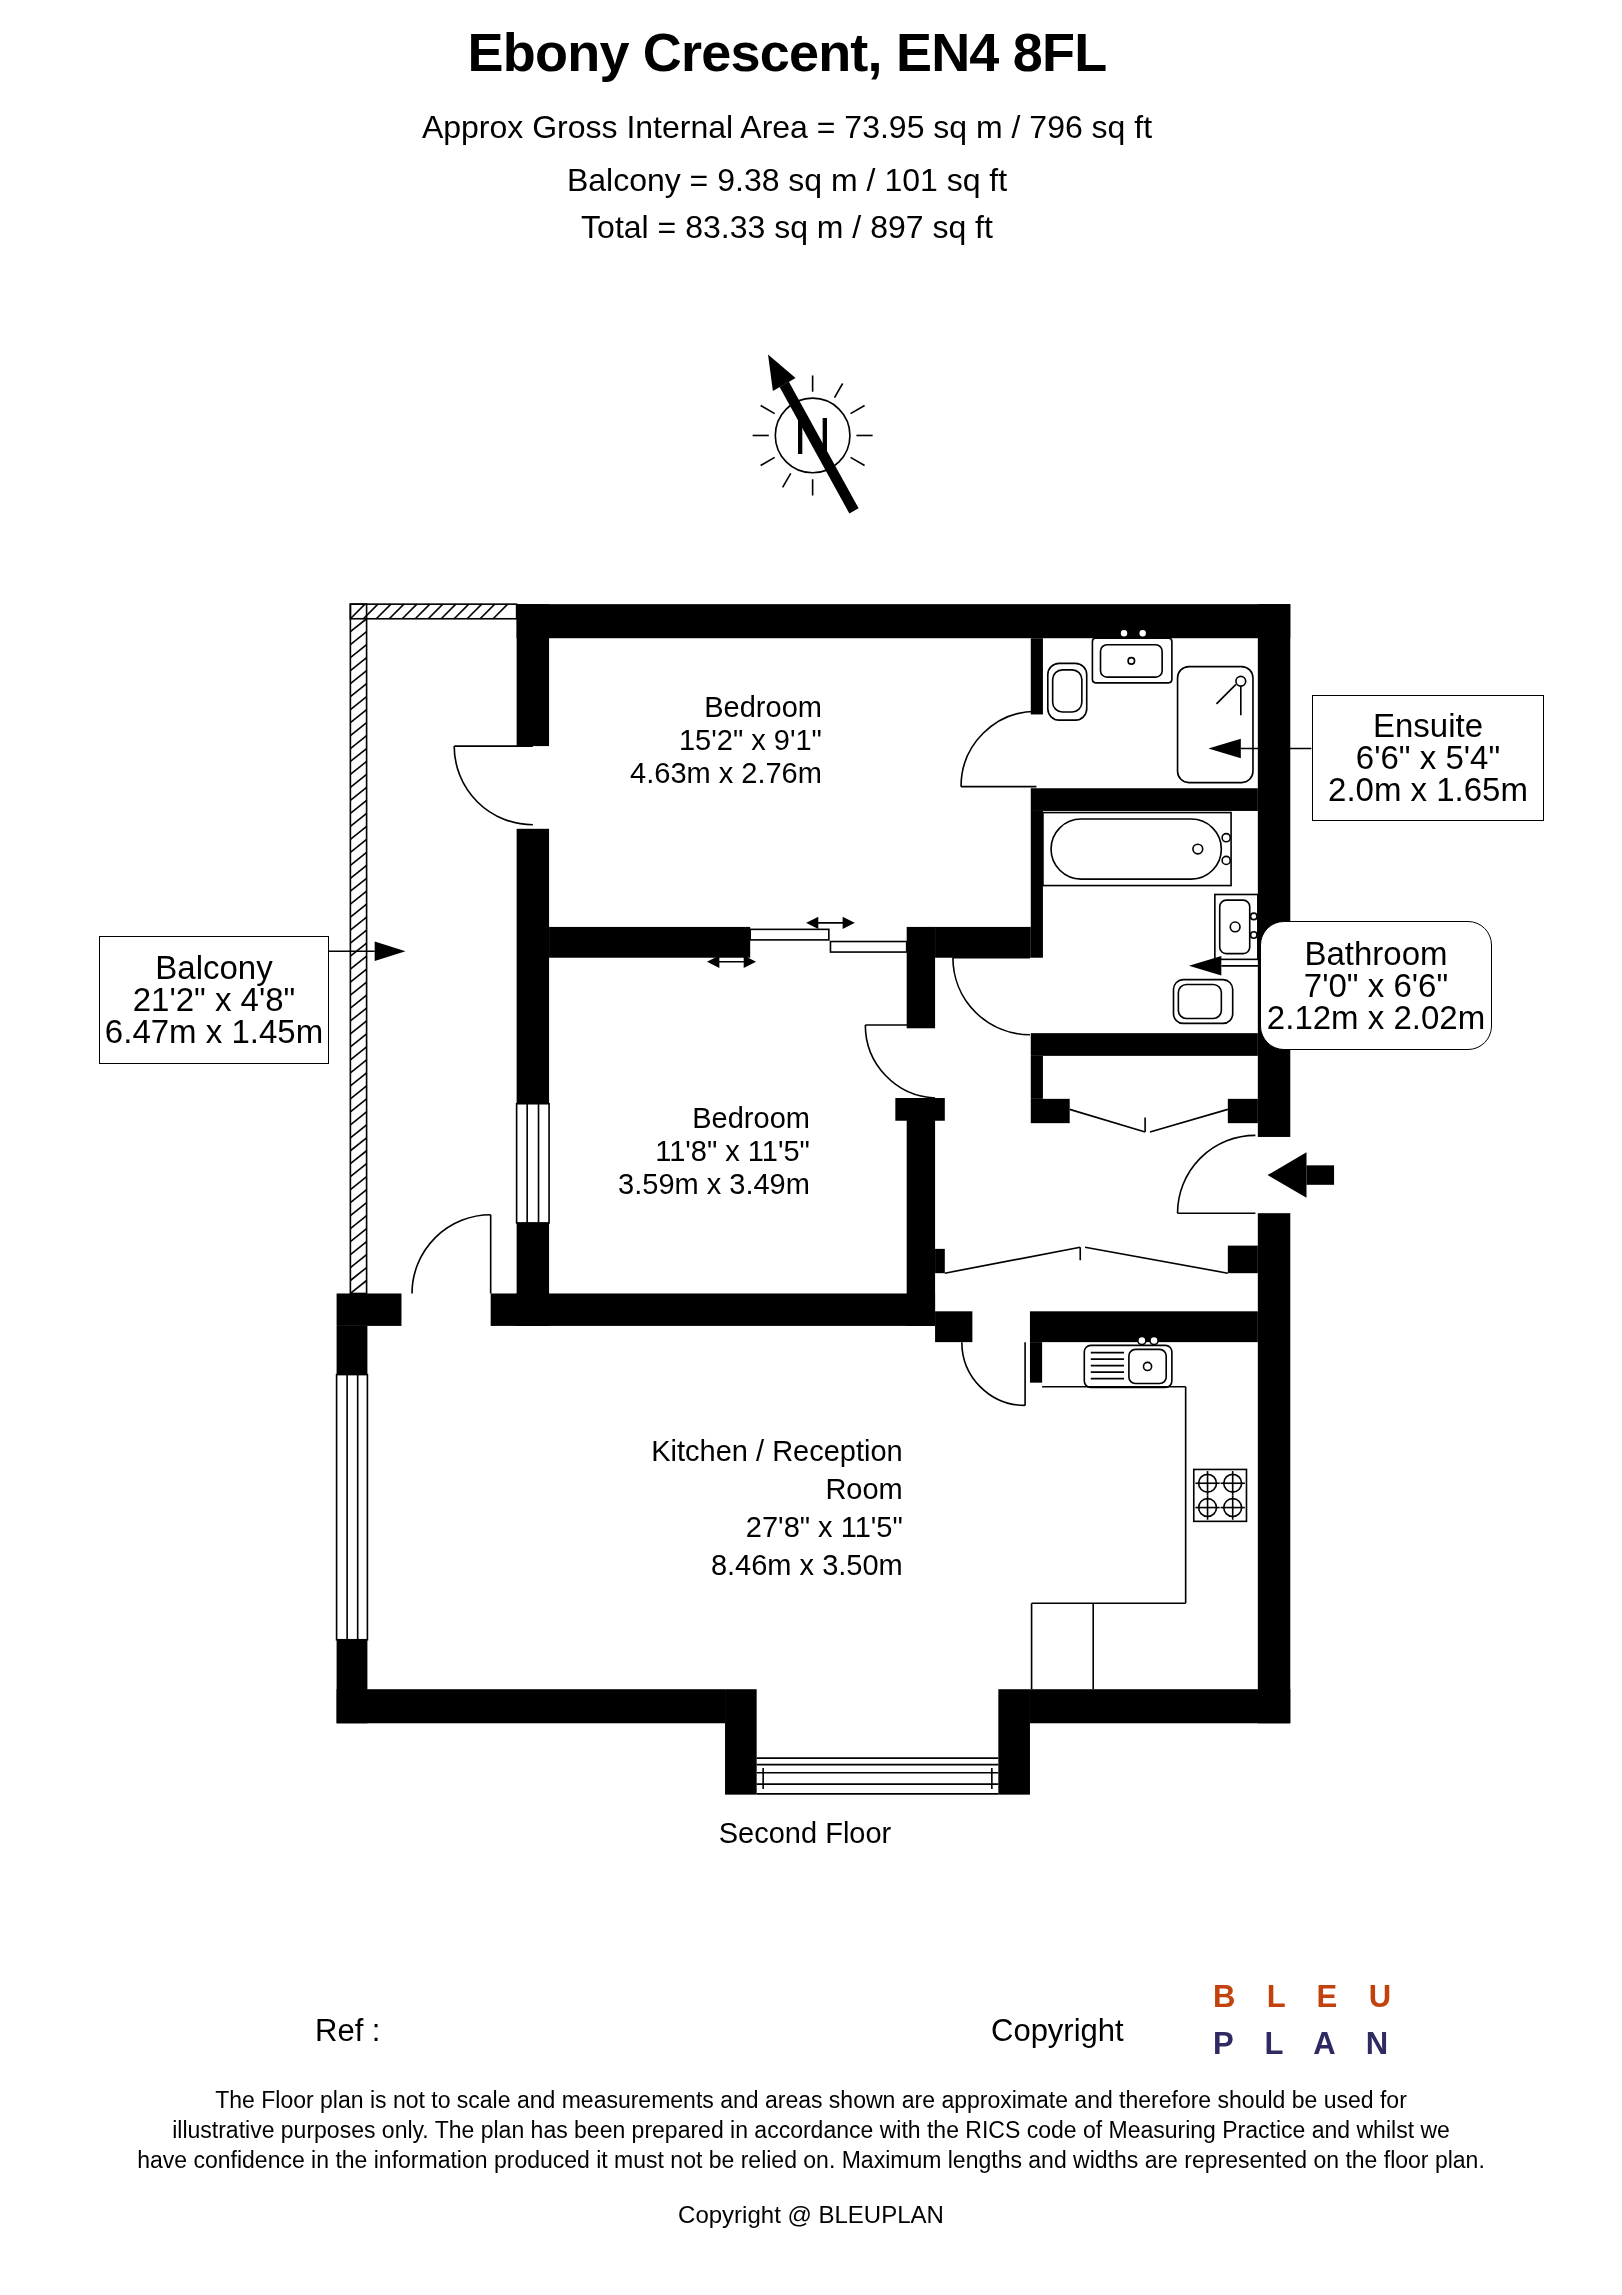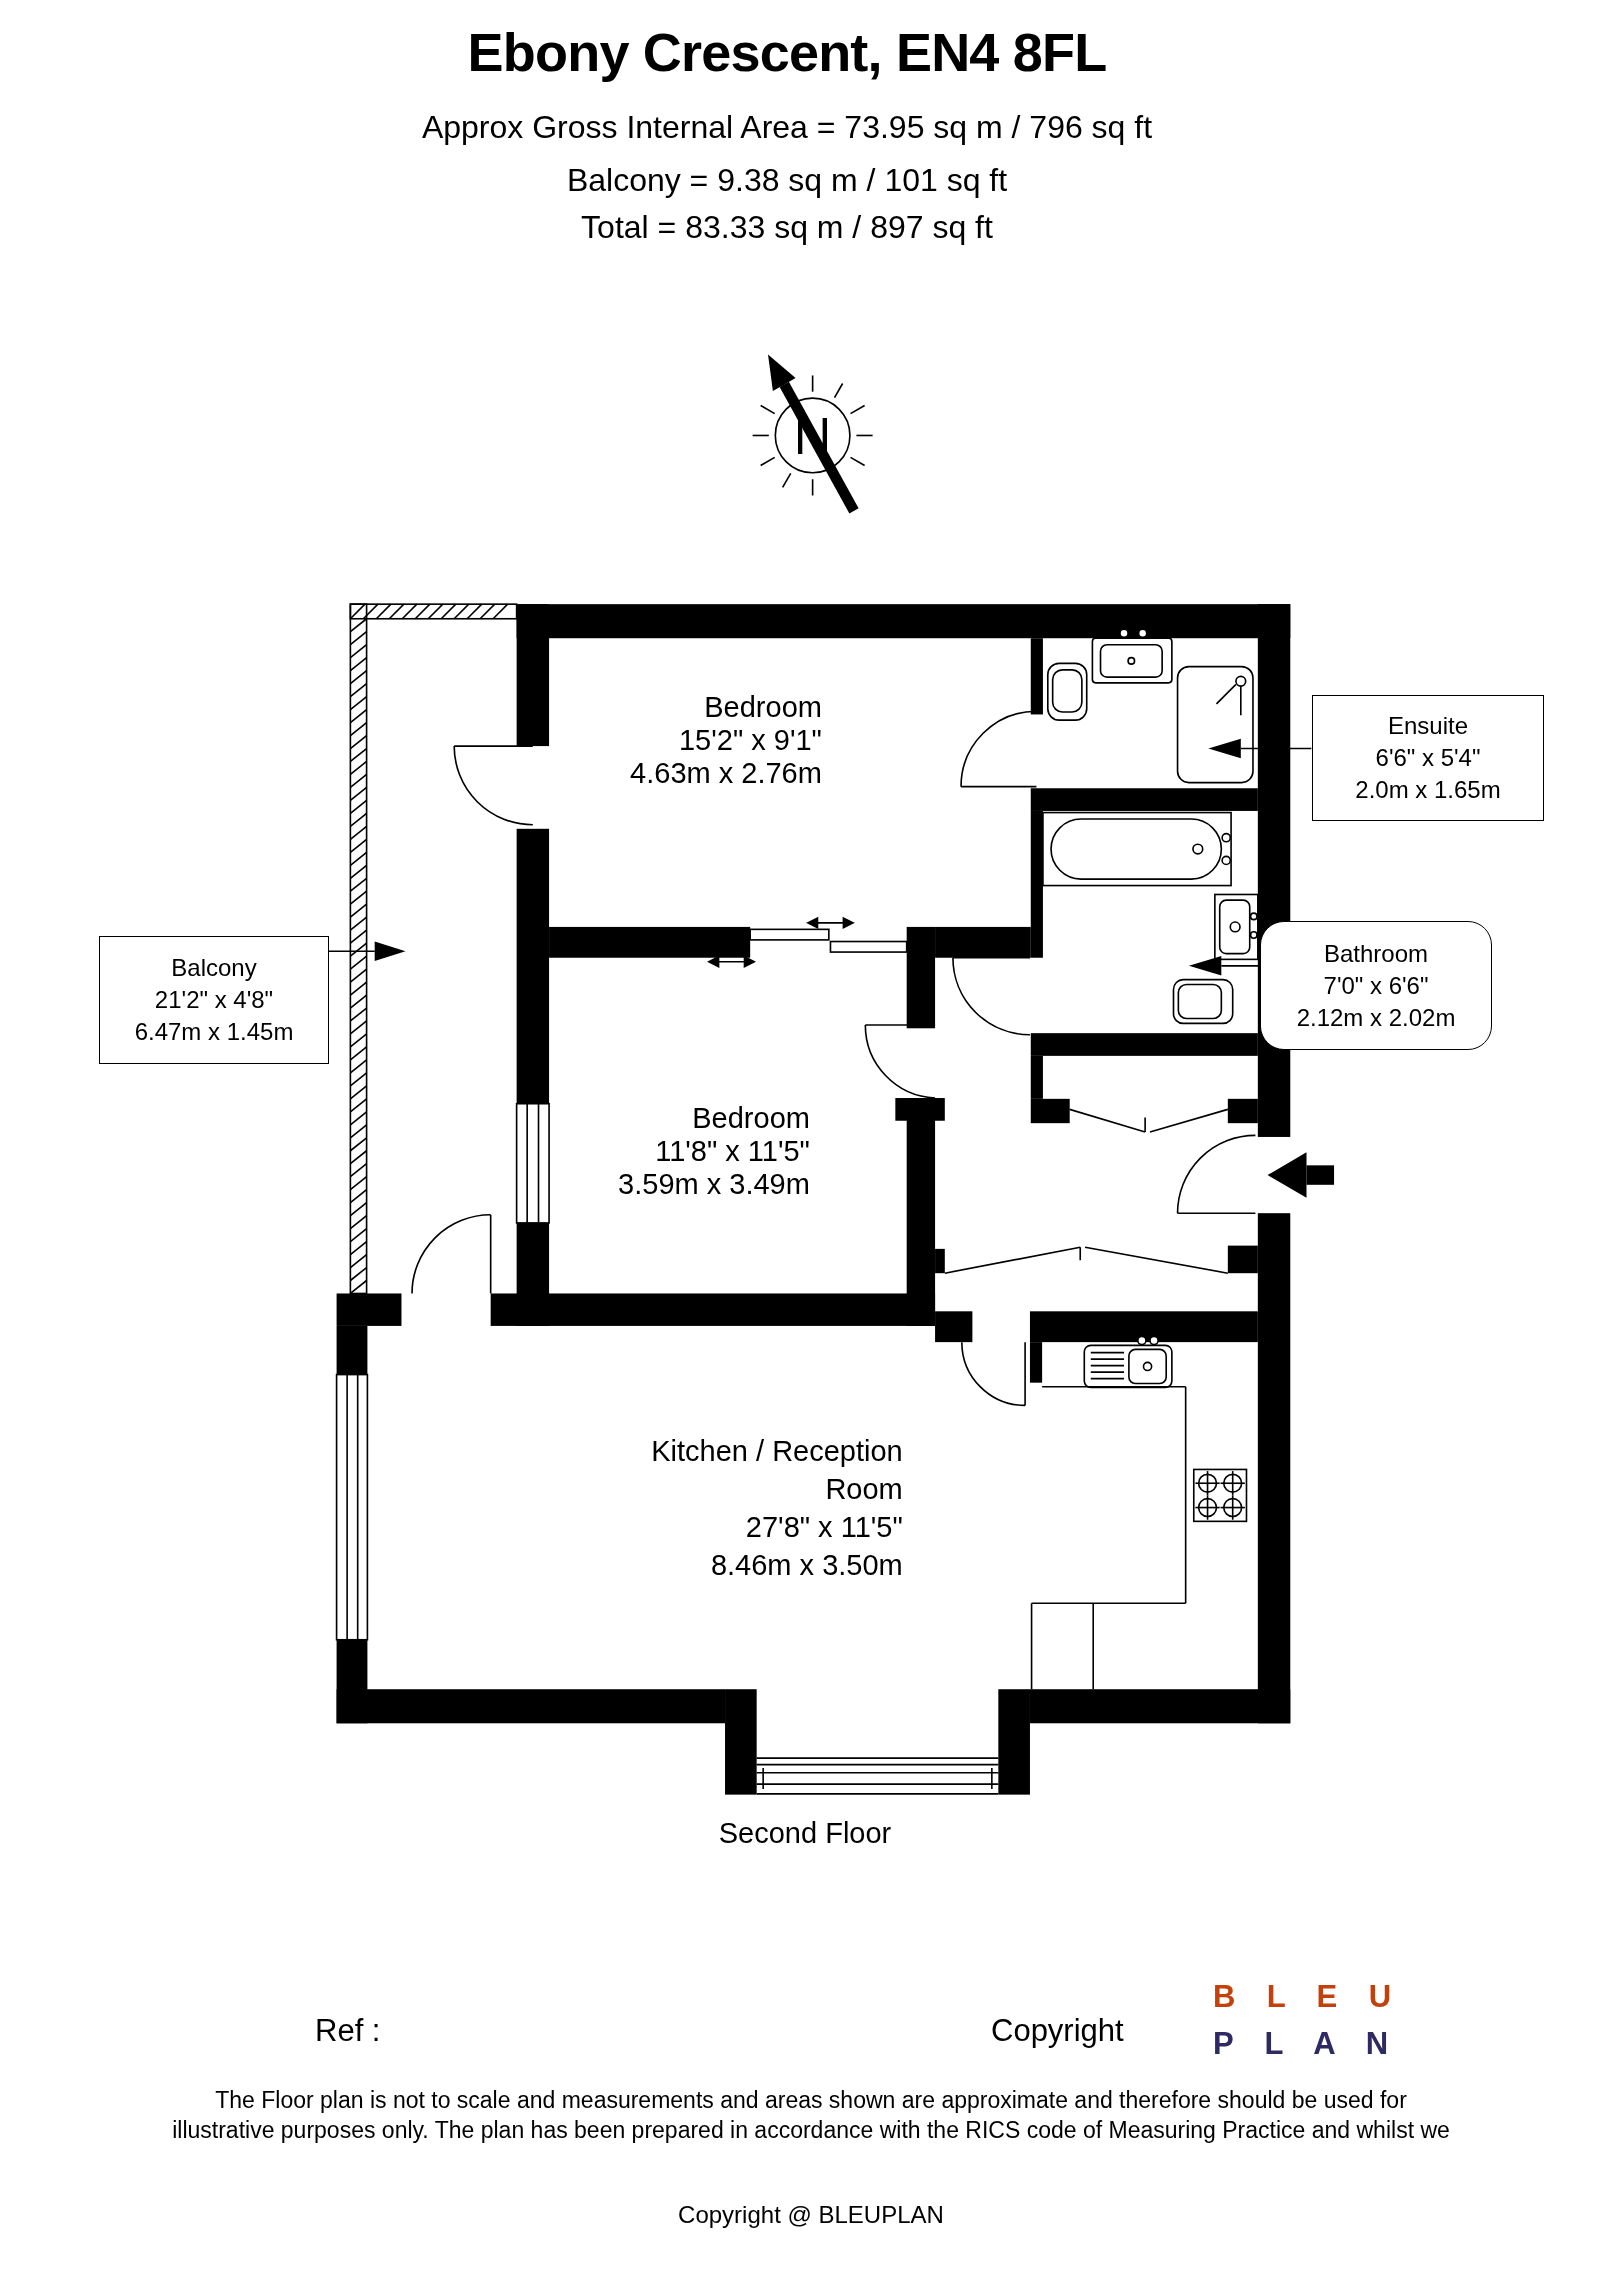--- a/index.html
+++ b/index.html
@@ -8,21 +8,21 @@
     font-family:"Liberation Sans", sans-serif;color:#000;overflow:hidden;
   }
   .abs{position:absolute;}
   .ctr{transform:translateX(-50%);text-align:right;white-space:nowrap;}
   .title{font-size:54px;font-weight:bold;letter-spacing:-0.8px;}
   .subtitle{font-size:32px;}
   .room-label{font-size:29px;line-height:33px;}
   .room-label.kitchen{line-height:38px;}
   .callout{
     position:absolute;border:1.6px solid #000;background:#fff;
-    text-align:center;font-size:24px;line-height:32px;
+    text-align:center;font-size:33px;line-height:32px;
     display:flex;flex-direction:column;justify-content:center;
   }
   .floor-label{font-size:29px;}
   .ref{font-size:31px;}
   .copyright{font-size:31px;}
   .logo-line{font-size:31px;font-weight:bold;letter-spacing:11.4px;}
   .disclaimer{
     position:absolute;left:50%;transform:translateX(-50%);top:2085px;width:1476px;
     text-align:center;font-size:23px;line-height:30px;
   }
@@ -381,16 +381,17 @@
 <div class="abs ctr floor-label" style="left:805px;top:1817px;">Second Floor</div>
 
 <div class="abs ref" style="left:315px;top:2013px;">Ref  :</div>
 <div class="abs copyright" style="left:991px;top:2013px;">Copyright</div>
 <div class="abs logo-line" style="left: 1213px; top: 1979px; color: #c2410c;">B L E U</div>
 <div class="abs logo-line" style="left: 1213px; top: 2026px; color: rgb(46, 42, 98);">P L A N</div>
 
 <div class="disclaimer">
   <div>The Floor plan is not to scale and measurements and areas shown are approximate and therefore should be used for</div>
   <div>illustrative purposes only. The plan has been prepared in accordance with the RICS code of Measuring Practice and whilst we</div>
+  <div>have confidence in the information produced it must not be relied on. Maximum lengths and widths are represented on the floor plan.</div>
 </div>
 
 <div class="abs ctr bottom-copy" style="left:811px;top:2201px;">Copyright @ BLEUPLAN</div>
 
 
 </body></html>

